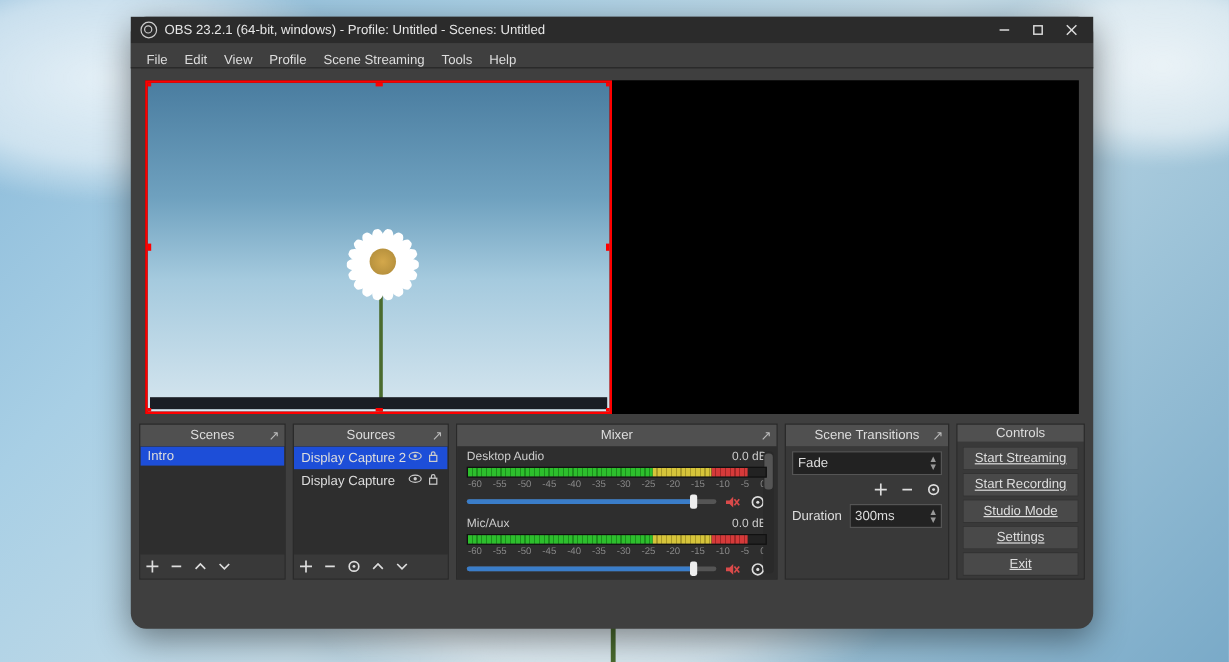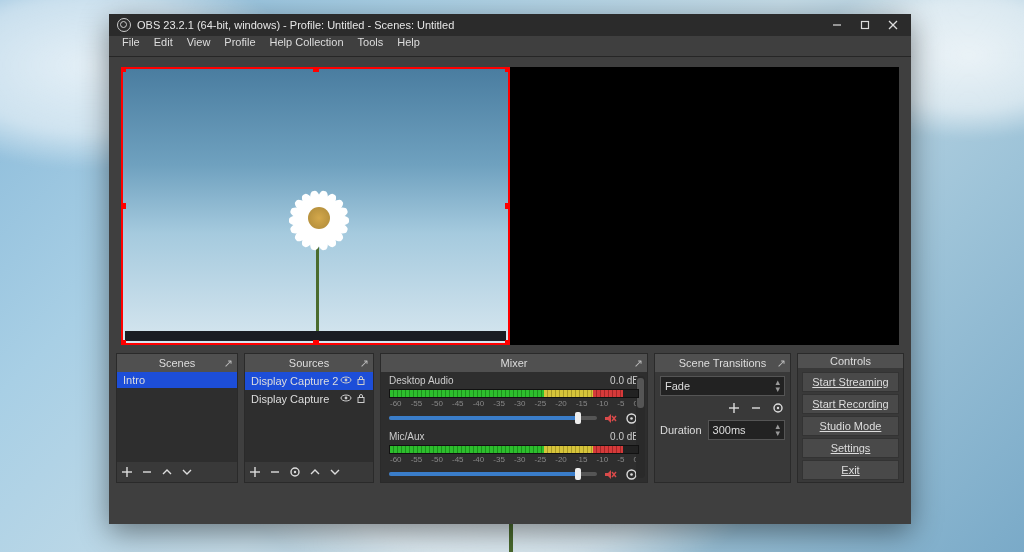--- a/index.html
+++ b/index.html
@@ -8,29 +8,29 @@
   #cloud1{width:420px;height:210px;left:-120px;top:-40px;}
   #cloud2{width:310px;height:170px;right:-100px;top:-30px;}
   #cloud3{width:520px;height:230px;left:240px;top:370px;}
   #cloud4{width:200px;height:120px;left:320px;top:130px;}
   .flower{position:absolute;left:482px;top:445px;}
   .stem{position:absolute;left:27px;top:60px;width:4px;height:100px;background:#4a6b2e;}
   .petals{position:absolute;width:58px;height:58px;}
   .petal{position:absolute;width:22px;height:9px;background:#fff;border-radius:50% 40% 40% 50%;left:29px;top:24px;transform-origin:0 50%;}
   .center{position:absolute;left:20px;top:20px;width:18px;height:18px;background:radial-gradient(circle,#d4a84b 0%,#b8923e 70%);border-radius:50%;}
 
-  .window{position:absolute;left:109px;top:14px;width:802px;height:510px;background:#3f3f3f;box-shadow:0 8px 28px rgba(0,0,0,0.45);display:flex;flex-direction:column;}
+  .window{position:absolute;left:109px;top:14px;width:802px;height:510px;background:#3f3f3f;box-shadow:0 8px 28px rgba(0,0,0,0.45);display:flex;flex-direction:column;border-radius:13px;}
   .titlebar{height:22px;background:#2b2b2b;display:flex;align-items:center;padding:0 4px 0 8px;user-select:none;}
   .obs-icon{width:12px;height:12px;border-radius:50%;border:1.5px solid #ccc;margin-right:6px;position:relative;}
   .obs-icon::after{content:"";position:absolute;left:2px;top:2px;width:5px;height:5px;border-radius:50%;border:1px solid #ccc;}
   .title-text{flex:1;font-size:11px;color:#e6e6e6;}
   .win-btn{width:28px;height:20px;display:flex;align-items:center;justify-content:center;color:#e6e6e6;cursor:pointer;}
   .win-btn svg{width:10px;height:10px;}
 
-  .menubar{height:20px;background:#3f3f3f;display:flex;align-items:flex-start;padding-left:6px;border-bottom:1px solid #262626;}
+  .menubar{height:20px;background:#3f3f3f;display:flex;align-items:flex-end;padding-left:6px;border-bottom:1px solid #262626;}
   .menuitem{padding:0 7px;color:#ddd;cursor:pointer;}
 
   .preview-area{height:278px;background:#1b1b1b;margin:10px 12px 0 12px;position:relative;}
   .preview-left{position:absolute;left:0;top:0;width:50%;height:100%;background:linear-gradient(180deg,#4a7da0 0%,#6fa1bf 35%,#a5cade 60%,#d6e6ef 100%);border:2px solid #ff0000;box-sizing:border-box;overflow:hidden;}
   .preview-right{position:absolute;right:0;top:0;width:50%;height:100%;background:#000;}
   .sel-handle{position:absolute;width:6px;height:6px;background:#ff0000;}
   .sh-nw{left:-3px;top:-3px}.sh-n{left:calc(50% - 3px);top:-3px}.sh-ne{right:-3px;top:-3px}
   .sh-w{left:-3px;top:calc(50% - 3px)}.sh-e{right:-3px;top:calc(50% - 3px)}
   .sh-sw{left:-3px;bottom:-3px}.sh-s{left:calc(50% - 3px);bottom:-3px}.sh-se{right:-3px;bottom:-3px}
   .pv-flower{position:absolute;left:160px;top:118px;}
@@ -139,21 +139,21 @@
           <line x1="9" y1="1" x2="1" y2="9" stroke="#ddd" stroke-width="1.2"></line>
         </svg>
       </span>
   </div>
 
   <div class="menubar">
     <span class="menuitem">File</span>
     <span class="menuitem">Edit</span>
     <span class="menuitem">View</span>
     <span class="menuitem">Profile</span>
-    <span class="menuitem">Help Collection</span>
+    <span class="menuitem">Scene Streaming</span>
     <span class="menuitem">Tools</span>
     <span class="menuitem">Help</span>
   </div>
 
   <div class="preview-area">
     <div class="preview-right"></div>
     <div class="preview-left">
       <div class="pv-flower">
         <div class="pv-stem"></div>
         <div class="pv-petal" style="transform:rotate(0deg)"></div>

